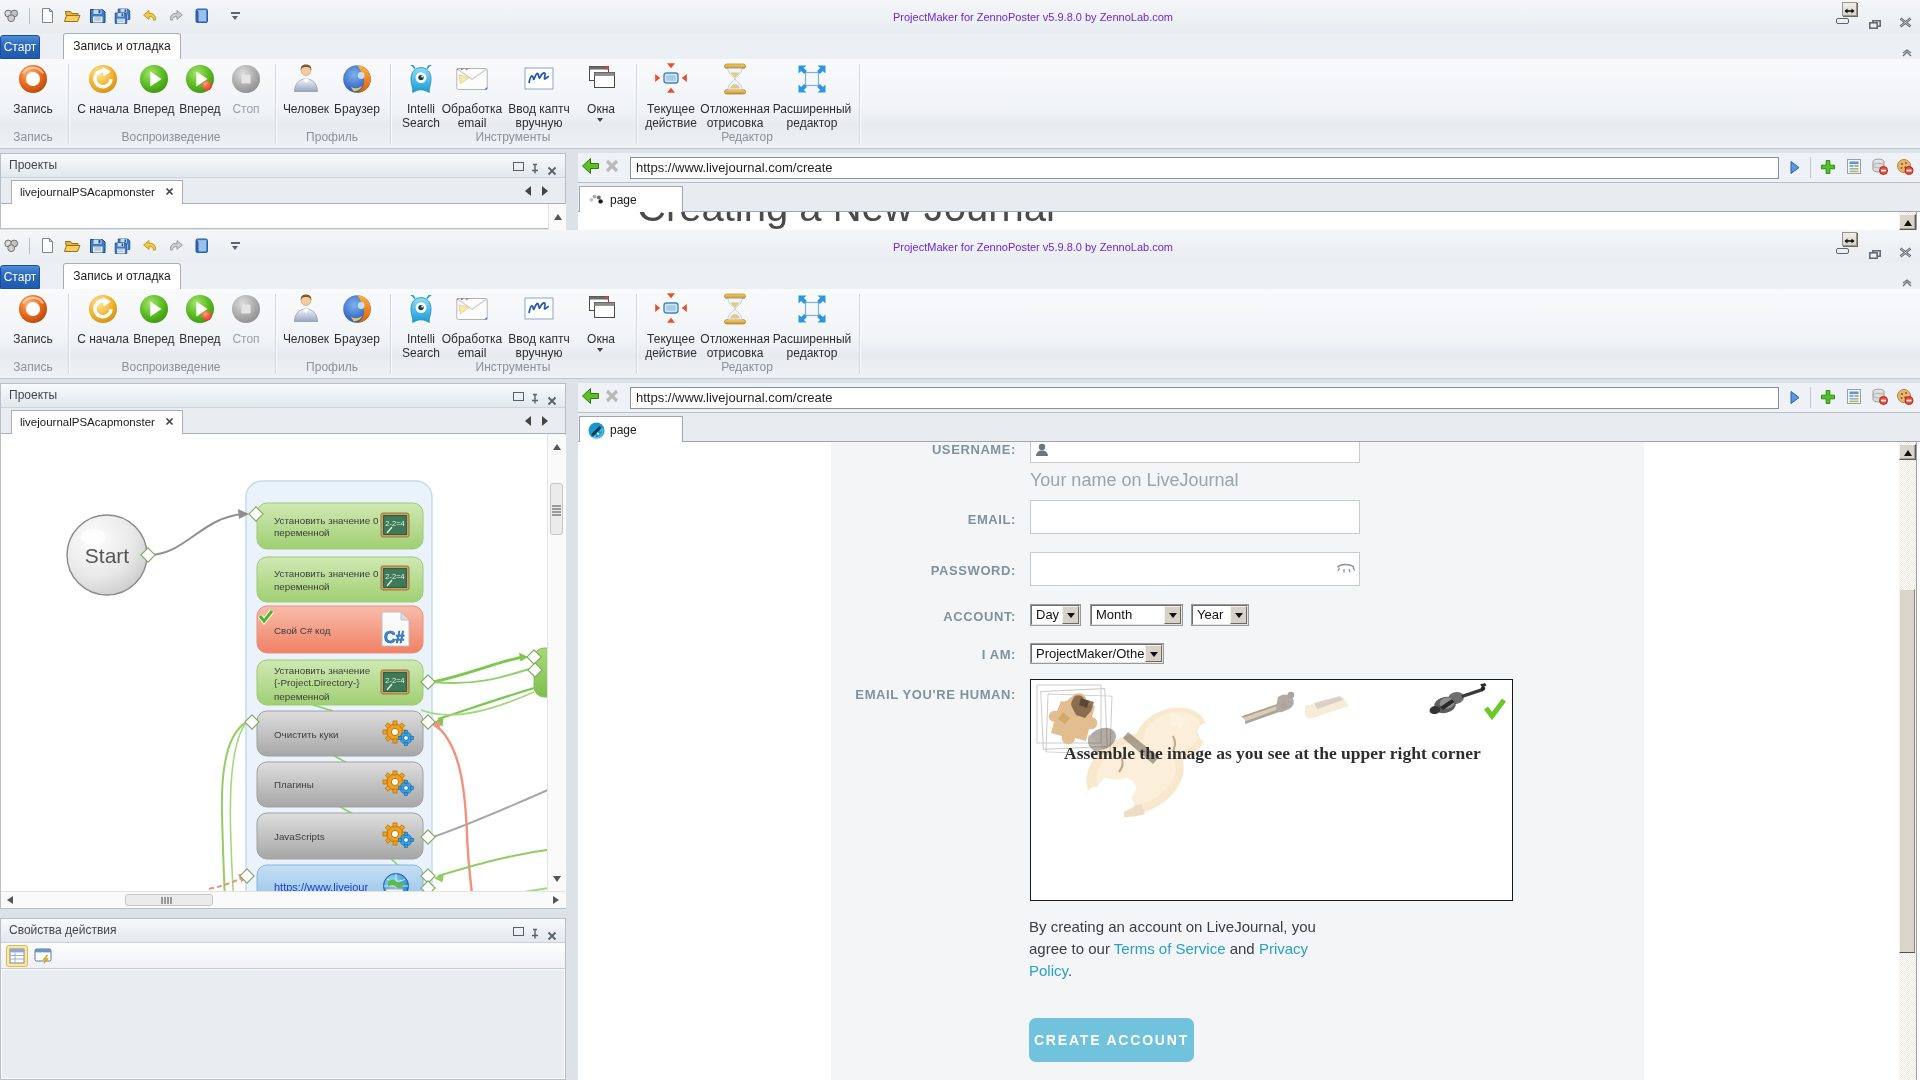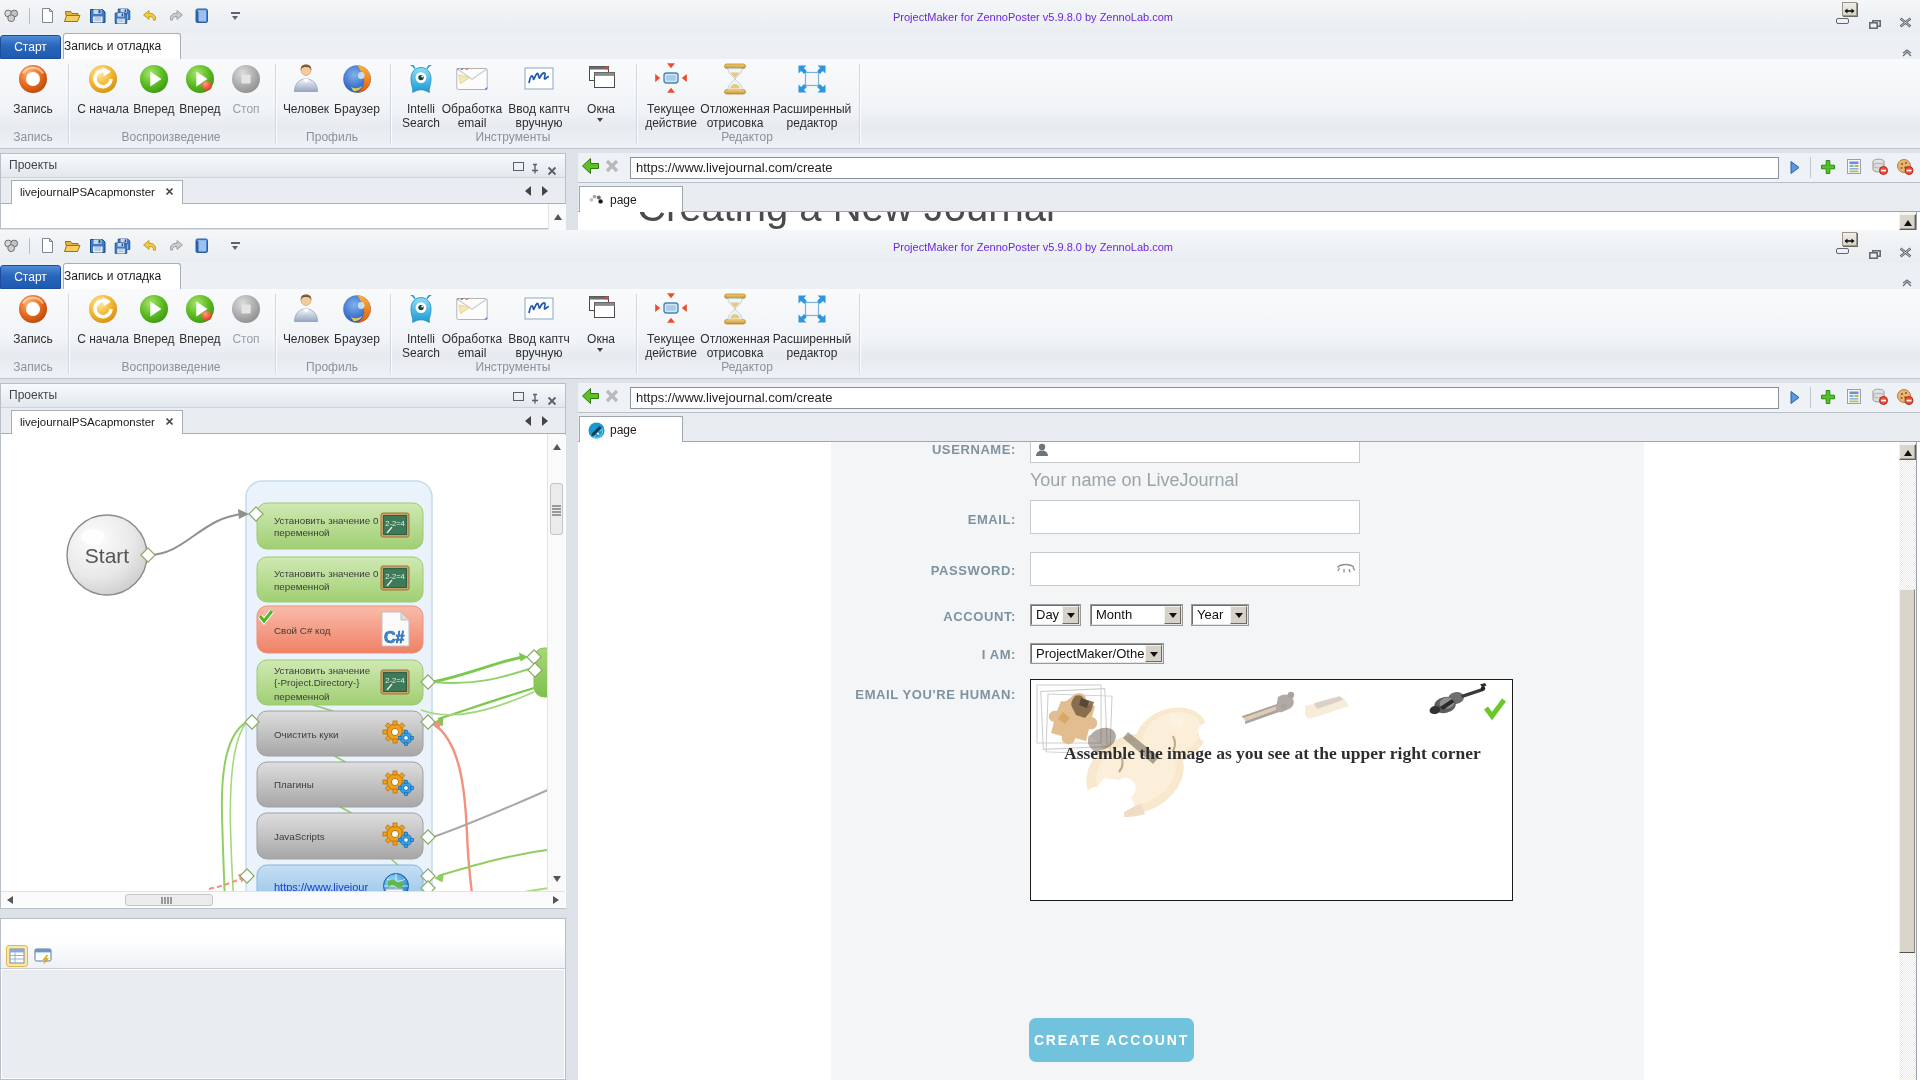--- a/index.html
+++ b/index.html
@@ -4,26 +4,26 @@
 html,body{width:1920px;height:1080px;overflow:hidden}
 body{font-family:"Liberation Sans",sans-serif;background:#e9edf1;position:relative}
 .win{position:absolute;left:0;width:1920px;overflow:hidden;background:#eceff3}
 .abs{position:absolute}
 
 .titlebar{position:absolute;left:0;top:0;width:1920px;height:33px;
  background:linear-gradient(#f4f6f8,#e9edf1)}
 .title{position:absolute;top:11px;left:893px;font-size:11px;color:#6d28d9}
 
 .tabstrip{position:absolute;left:0;top:33px;width:1920px;height:26px}
-.tab-start{position:absolute;left:0;top:2px;width:61px;height:24px;border-radius:3px 3px 0 0;
+.tab-start{position:absolute;left:0;top:2px;width:40px;height:24px;border-radius:3px 3px 0 0;
  background:linear-gradient(#4e8bd8,#2a66ba 45%,#1d5bb2);border:1px solid #1b4f9e;color:#fff;
  font-size:12px;text-align:center;line-height:23px}
 .tab-rec{position:absolute;left:63px;top:0px;width:118px;height:27px;border-radius:3px 3px 0 0;
  background:#fff;border:1px solid #a8aeb6;border-bottom:none;color:#1a1a1a;
- font-size:12px;text-align:left;line-height:25px}
+ font-size:12px;text-align:center;line-height:25px}
 
 .ribbon{position:absolute;left:0;top:59px;width:1920px;height:90px;
  background:linear-gradient(#f9fafc,#f1f4f7 55%,#e7ebf0 75%,#eef1f5);border-bottom:1px solid #bfc5cd}
 .rsep{position:absolute;top:5px;width:1px;height:80px;background:#d3d8de;box-shadow:1px 0 0 #fbfcfd}
 .rlab{position:absolute;top:102px;font-size:12px;color:#2e2e2e;text-align:center;line-height:14px;white-space:pre}
 .rcap{position:absolute;top:130px;font-size:12px;color:#8b929a;text-align:center}
 
 .panel{position:absolute;background:#fff;border:1px solid #b9bfc7}
 .phead{position:absolute;left:0;top:0;right:0;height:24px;
  background:linear-gradient(#f8fafc,#e2e8ee);border-bottom:1px solid #cdd3da;
@@ -904,20 +904,25 @@
     <div class="msb-h" style="left:1px;top:661px;width:564px;height:16px">
       <div class="abs" style="left:6px;top:4px;width:0;height:0;border:4.5px solid transparent;border-right:6px solid #555;border-left:none"></div>
       <div class="msb-thumb" style="left:124px;top:2px;width:88px;height:12px"></div>
       <div class="abs" style="left:160px;top:5px;width:1.5px;height:7px;background:#999"></div>
       <div class="abs" style="left:163px;top:5px;width:1.5px;height:7px;background:#999"></div>
       <div class="abs" style="left:166px;top:5px;width:1.5px;height:7px;background:#999"></div>
       <div class="abs" style="left:169px;top:5px;width:1.5px;height:7px;background:#999"></div>
       <div class="abs" style="right:6px;top:4px;width:0;height:0;border:4.5px solid transparent;border-left:6px solid #555;border-right:none"></div>
     </div>
     <div class="panel" style="left:0px;top:688px;width:566px;height:162px">
+      <div class="phead">Свойства действия<div class="abs" style="right:41px;top:8px;width:11px;height:9px;border:1.6px solid #5a6068"></div><div class="abs" style="right:25px;top:6px;width:10px;height:12px"><svg width="10" height="12">
+            <path d="M3 1.5h4M5 1.5v6M2 7.5h6M5 7.5v3" stroke="#5a6068" stroke-width="1.4"></path>
+          </svg></div><div class="abs" style="right:8px;top:7px;width:10px;height:10px"><svg width="10" height="10">
+            <path d="M1.5 1.5l7 7M8.5 1.5l-7 7" stroke="#5a6068" stroke-width="1.8"></path>
+          </svg></div></div>
       <div class="abs" style="left:0;top:24px;right:0;height:26px;background:linear-gradient(#fdfdfe,#eef1f5);border-bottom:1px solid #c8cdd4">
         <div class="abs" style="left:5px;top:2px;width:22px;height:22px;background:#fce8a6;border:1.4px solid #e0b84e;border-radius:3px">
           <svg width="16" height="16" style="position:absolute;left:2px;top:2px">
             <rect x="1" y="1" width="14" height="14" fill="#fff" stroke="#7a88a0"></rect>
             <rect x="1" y="1" width="14" height="3.4" fill="#88aadc"></rect>
             <path d="M1 7.5h14M1 11h14M6 4.4v10.6" stroke="#9ab0cc" stroke-width="1"></path>
           </svg>
         </div>
         <div class="abs" style="left:33px;top:4px;width:20px;height:18px"><svg width="20" height="18">
             <rect x="1" y="2" width="16" height="12" rx="1.5" fill="#fff" stroke="#5a789a"></rect>
@@ -1060,20 +1065,21 @@
             <ellipse cx="414" cy="25" rx="11" ry="8" transform="rotate(-12 414 25)" fill="#5e5e5e"></ellipse>
             <ellipse cx="416" cy="23" rx="7.5" ry="5.5" transform="rotate(-12 416 23)" fill="#909090"></ellipse>
             <ellipse cx="404" cy="30" rx="5.5" ry="4" transform="rotate(-12 404 30)" fill="#333333"></ellipse>
             <path d="M409 27 L421 19 L423.5 22 L412 30 Z" fill="#2a2a2a"></path>
             <path d="M430 15 L451 8 L452.5 11 L431.5 18 Z" fill="#3a3a3a"></path>
             <circle cx="452" cy="8.5" r="2.2" fill="#222"></circle>
             <path d="M449 4.5 l5 -1.5 1.5 2.5 -4 2z" fill="#2e2e2e"></path>
           </g>
           <path d="M455 28 l6 8 12 -16" fill="none" stroke="#6cc829" stroke-width="5"></path>
         </svg></div>
+      <div class="abs" style="left:451px;top:474px;width:340px;font-size:15px;line-height:22px;color:#3b3f42">By creating an account on LiveJournal, you<br>agree to our <span style="color:#2aa0c8">Terms of Service</span> and <span style="color:#2aa0c8">Privacy</span><br><span style="color:#2aa0c8">Policy</span>.</div>
       <div class="cab">CREATE ACCOUNT</div>
     </div>
     <div class="abs sb-track" style="left:1899px;top:212px;width:17px;height:638px">
       <div class="sb-btn" style="left:0;top:2px">
         <div class="tri-up"></div>
       </div>
       <div class="sb-thumb" style="left:0;top:147px;height:364px"></div>
     </div>
     <div class="abs" style="left:1916px;top:212px;width:1px;height:638px;background:#9aa0a8"></div>
 </div>

